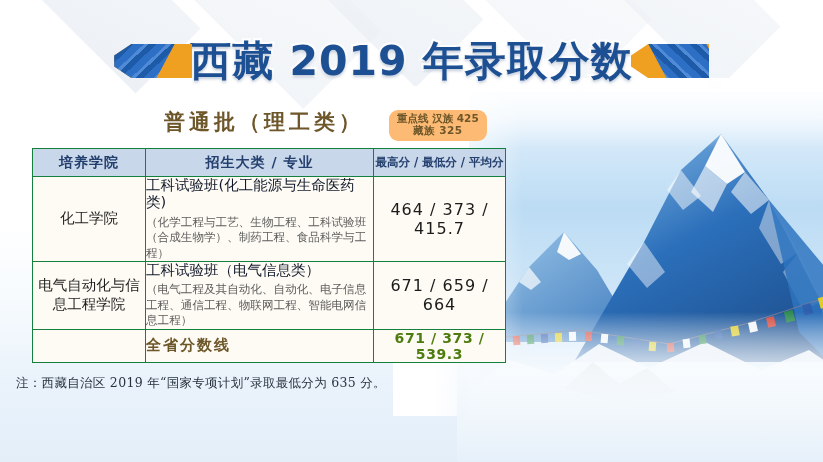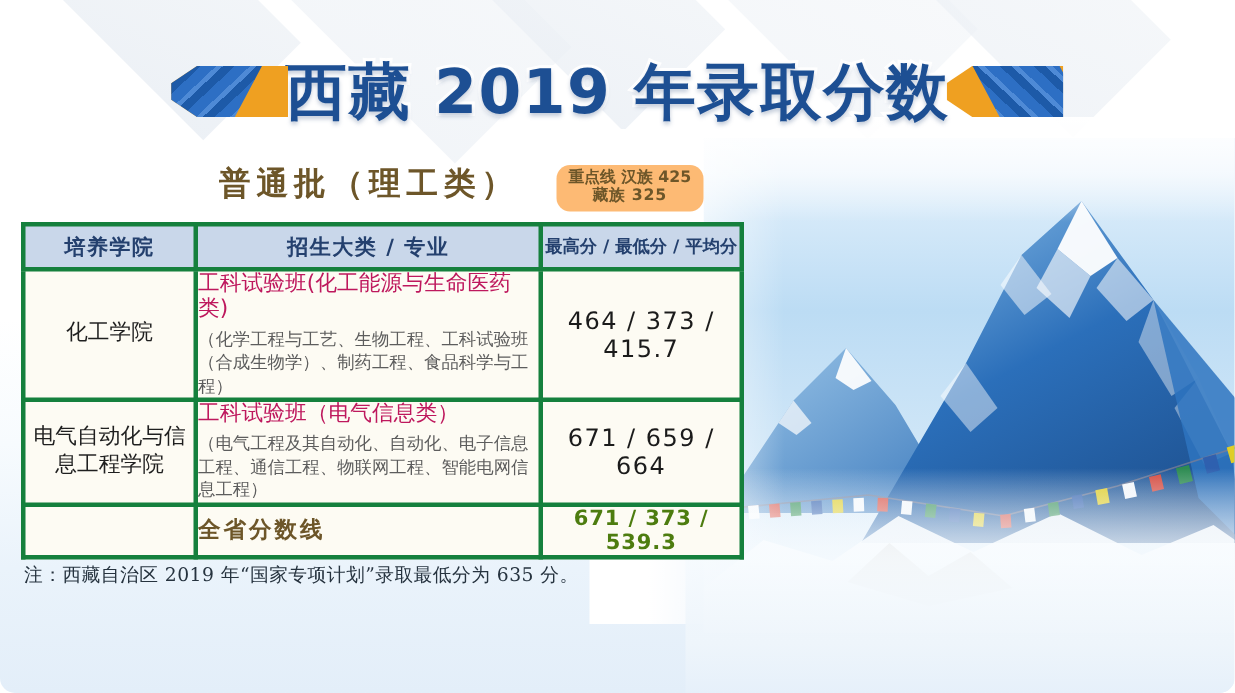--- a/index.html
+++ b/index.html
@@ -1,21 +1,21 @@
 <!DOCTYPE html>
 <html><head>
 <meta charset="utf-8">
 <style>
   html,body{margin:0;padding:0;}
   body{
     width:823px;height:462px;overflow:hidden;position:relative;
     font-family:"Liberation Sans","DejaVu Sans",sans-serif;
     background:#ffffff;
   }
-  .stage{position:absolute;inset:0;overflow:hidden;border-radius:10px;}
+  .stage{position:absolute;inset:0;overflow:hidden;}
 
   
   .bg-base{position:absolute;inset:0;
     background:linear-gradient(180deg,#ffffff 0%,#ffffff 46%,#f7fbfe 64%,#eaf3fb 82%,#e3eef9 100%);}
   .bg-chev{position:absolute;top:-38px;width:150px;height:92px;
     background:linear-gradient(160deg,#f2f5f8 0%,#e9eef4 100%);
     transform:rotate(45deg);opacity:.85;}
   .chev1{left:40px;}
   .chev2{left:180px;top:-52px;width:190px;height:110px;opacity:.6;}
   .chev3{left:330px;top:-44px;width:140px;height:96px;opacity:.75;}
@@ -46,48 +46,48 @@
   .ribbon.right{clip-path:polygon(0 0,78% 0,100% 34%,100% 66%,78% 100%,0 100%);margin-left:-8px;
     transform:scaleX(-1);}
   .title-text{
     font-size:41px;font-weight:bold;letter-spacing:1px;color:#1d4f93;
     font-family:"DejaVu Sans","Liberation Sans",sans-serif;
     padding:0 6px;line-height:1;white-space:nowrap;
     -webkit-text-stroke:4px #ffffff;paint-order:stroke fill;
     text-shadow:0 2px 3px rgba(120,140,170,.45);}
 
   
-  .content{position:absolute;left:14px;top:106px;width:548px;z-index:25;}
+  .content{position:absolute;left:32px;top:106px;width:548px;z-index:25;}
   .sub-head{position:relative;height:42px;}
   .batch-title{position:absolute;left:132px;top:2px;
     font-size:21px;font-weight:bold;color:#6d5629;letter-spacing:4px;
     font-family:"DejaVu Sans","Liberation Sans",sans-serif;}
   .cut-badge{position:absolute;left:357px;top:4px;
     background:#fdba74;border-radius:9px;padding:3px 8px 4px;
     text-align:center;line-height:1.12;color:#6d5629;
     font-size:10.5px;font-weight:bold;white-space:nowrap;
     font-family:"DejaVu Sans","Liberation Sans",sans-serif;}
   .cut-badge .l2{letter-spacing:.5px;}
 
   table.score{border-collapse:collapse;width:472px;table-layout:fixed;
     border:1.5px solid #5d86c0;background:#fdfbf3;}
-  table.score th,table.score td{border:3px solid #15803d;padding:0;vertical-align:middle;}
+  table.score th,table.score td{border:1px solid #15803d;padding:0;vertical-align:middle;}
   thead th{background:#c9d7ea;color:#24406e;font-weight:bold;
     height:27px;text-align:center;
     font-family:"DejaVu Sans","Liberation Sans",sans-serif;}
   .c-college{width:112px;}
   .c-major{width:227px;}
   .c-score{width:131px;}
   th.c-college,th.c-major{font-size:14px;letter-spacing:1px;}
   th.c-score{font-size:11.5px;letter-spacing:0;}
 
   td.college{text-align:center;font-size:14.5px;color:#1f1f1f;line-height:1.35;
     font-family:"DejaVu Sans","Liberation Sans",sans-serif;padding:4px 2px;}
   td.major{padding:7px 9px 8px;}
-  .major-main{font-size:14.5px;color:#be185d;line-height:1.2;margin-bottom:3px;
+  .major-main{font-size:14.5px;color:#0f172a;line-height:1.2;margin-bottom:3px;
     font-family:"DejaVu Sans","Liberation Sans",sans-serif;}
   .major-sub{font-size:11.6px;color:#5d5d5d;line-height:1.33;
     font-family:"DejaVu Sans","Liberation Sans",sans-serif;}
   td.score{text-align:center;font-size:16px;color:#1b1b1b;letter-spacing:1px;
     font-family:"DejaVu Sans","Liberation Sans",sans-serif;}
   tr.total td{height:26px;}
   td.total-label{text-align:left;font-size:15px;font-weight:bold;color:#6d5629;
     letter-spacing:2px;font-family:"DejaVu Sans","Liberation Sans",sans-serif;}
   td.total-score{text-align:center;font-size:14px;font-weight:bold;color:#4d7c0f;
     letter-spacing:.6px;font-family:"DejaVu Sans","Liberation Sans",sans-serif;}

